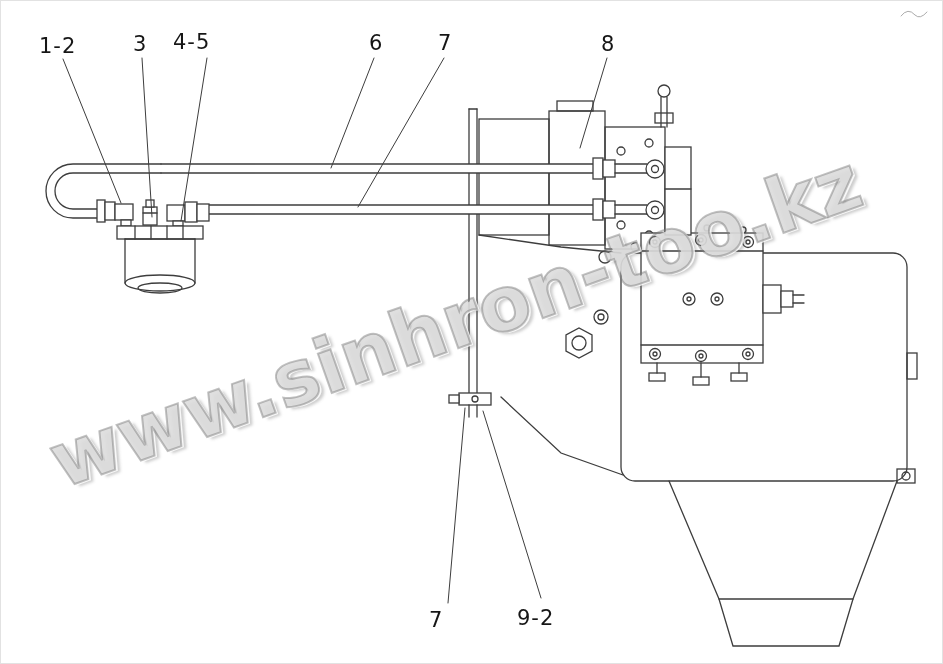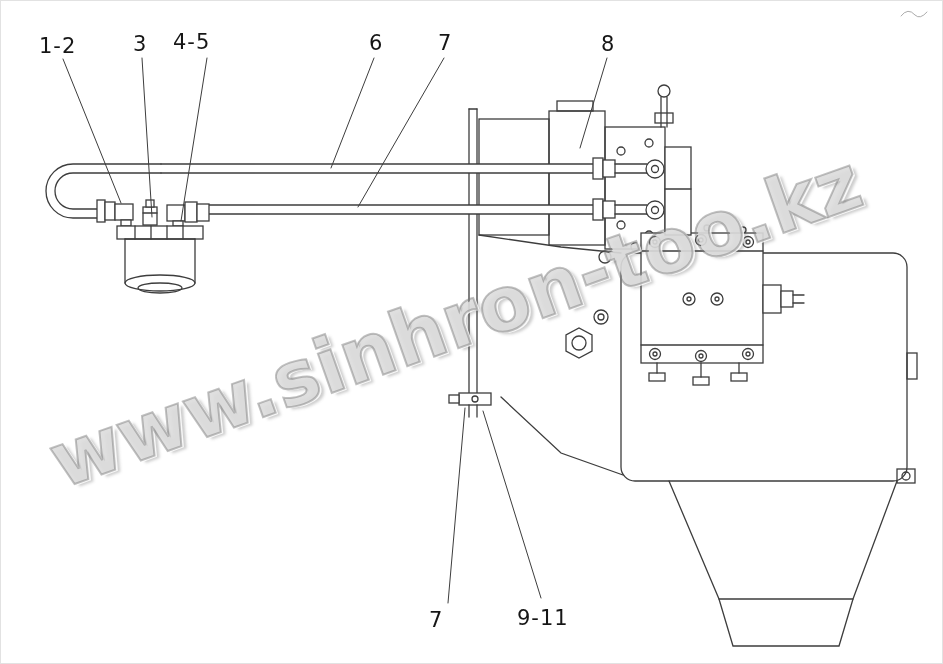--- a/index.html
+++ b/index.html
@@ -193,17 +193,17 @@
     </g>
   </svg>
 
   <div class="callout" style="left:38px;  top:33px;">1-2</div>
   <div class="callout" style="left:132px; top:31px;">3</div>
   <div class="callout" style="left:172px; top:29px;">4-5</div>
   <div class="callout" style="left:368px; top:30px;">6</div>
   <div class="callout" style="left:437px; top:30px;">7</div>
   <div class="callout" style="left:600px; top:31px;">8</div>
   <div class="callout" style="left:428px; top:607px;">7</div>
-  <div class="callout" style="left:516px; top:605px;">9-11</div>
+  <div class="callout" style="left:516px; top:605px;">9-2</div>
 
   <div class="watermark">www.sinhron-too.kz</div>
 
 </div>
 
 </body></html>

